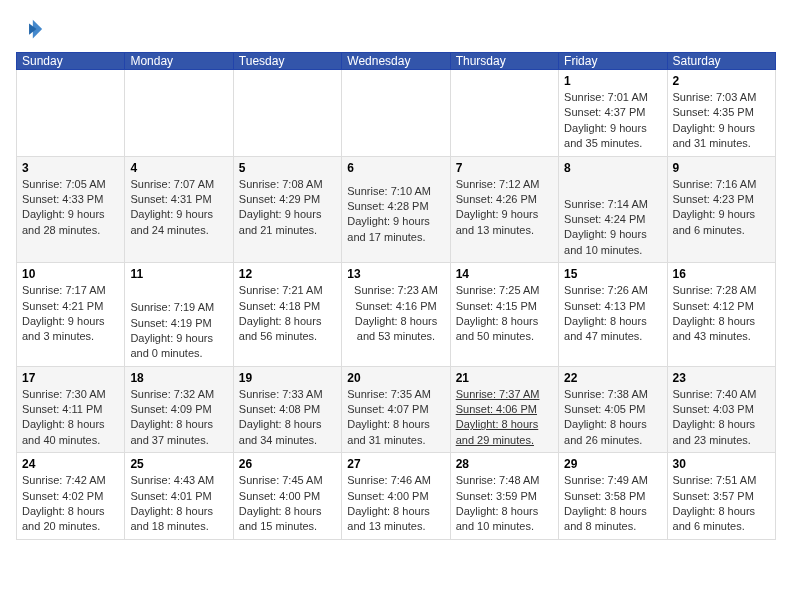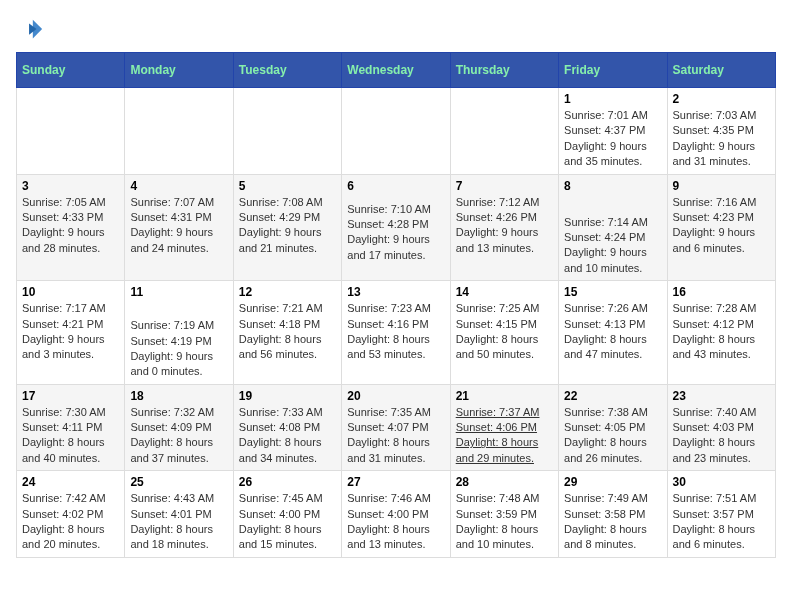--- a/index.html
+++ b/index.html
@@ -46,25 +46,25 @@
       font-size: 15px;
       color: #555;
     }
     .calendar {
       width: 100%;
       border-collapse: collapse;
       font-size: 11px;
     }
     .calendar th {
       background: #3355aa;
-      color: #86efac;
+      color: #ffffff;
       text-align: left;
-      padding: 10px 5px;
+      padding: 1px 5px;
       font-size: 12px;
-      font-weight: bold;
+      font-weight: normal;
       border: 1px solid #2244aa;
     }
     .calendar td {
       vertical-align: top;
       padding: 4px 5px;
       border: 1px solid #ddd;
       width: 107px;
       min-height: 80px;
       background: #fff;
     }
@@ -208,21 +208,21 @@
         </td>
         <td>
           <span class="day-num">12</span>
           <div class="day-info" style="white-space: pre-line;">Sunrise: 7:21 AM
 Sunset: 4:18 PM
 Daylight: 8 hours
 and 56 minutes.</div>
         </td>
         <td>
           <span class="day-num">13</span>
-          <div class="day-info" style="white-space: pre-line;">Sunrise: 7:23 AM
+          <div class="day-info" style="white-space: pre-line; text-align: center;">Sunrise: 7:23 AM
 Sunset: 4:16 PM
 Daylight: 8 hours
 and 53 minutes.</div>
         </td>
         <td>
           <span class="day-num">14</span>
           <div class="day-info" style="white-space: pre-line;">Sunrise: 7:25 AM
 Sunset: 4:15 PM
 Daylight: 8 hours
 and 50 minutes.</div>

